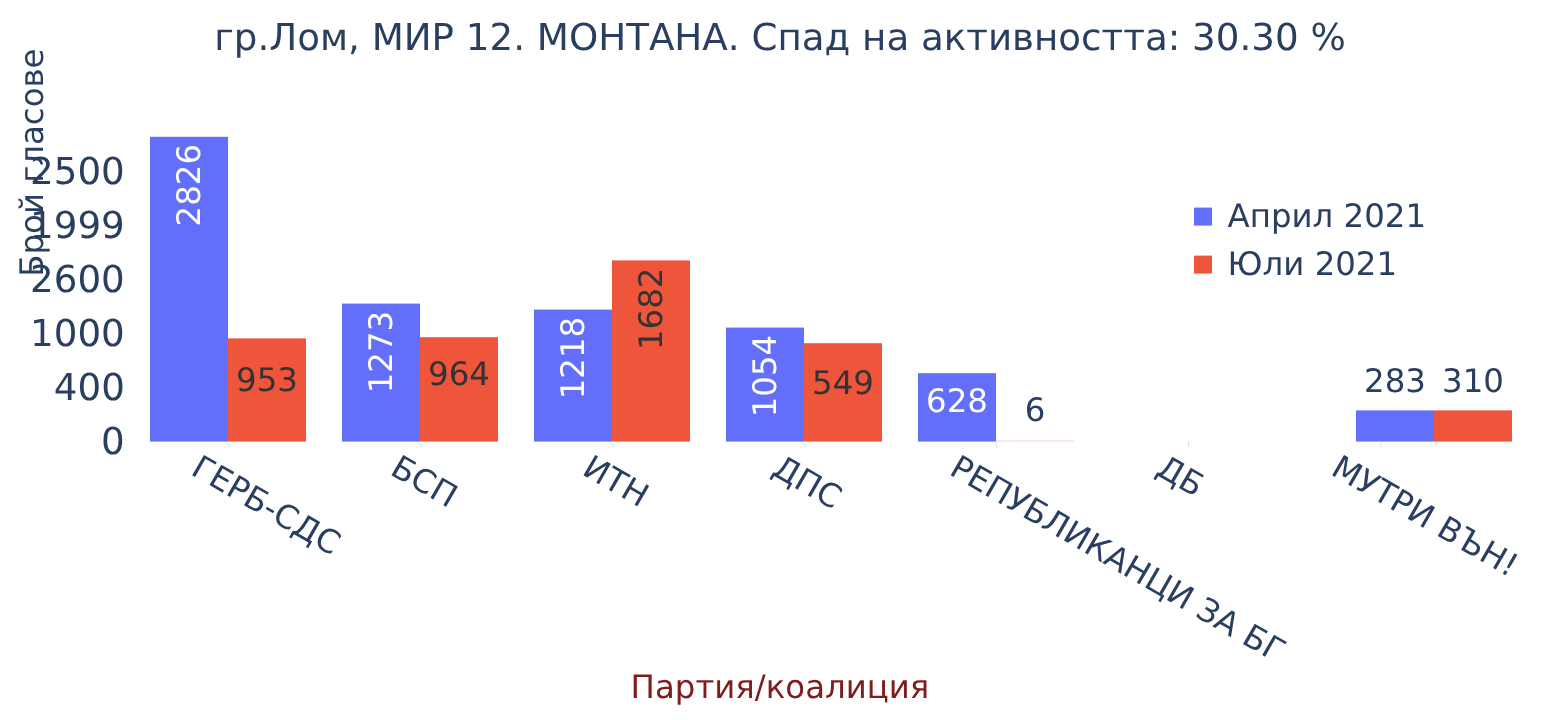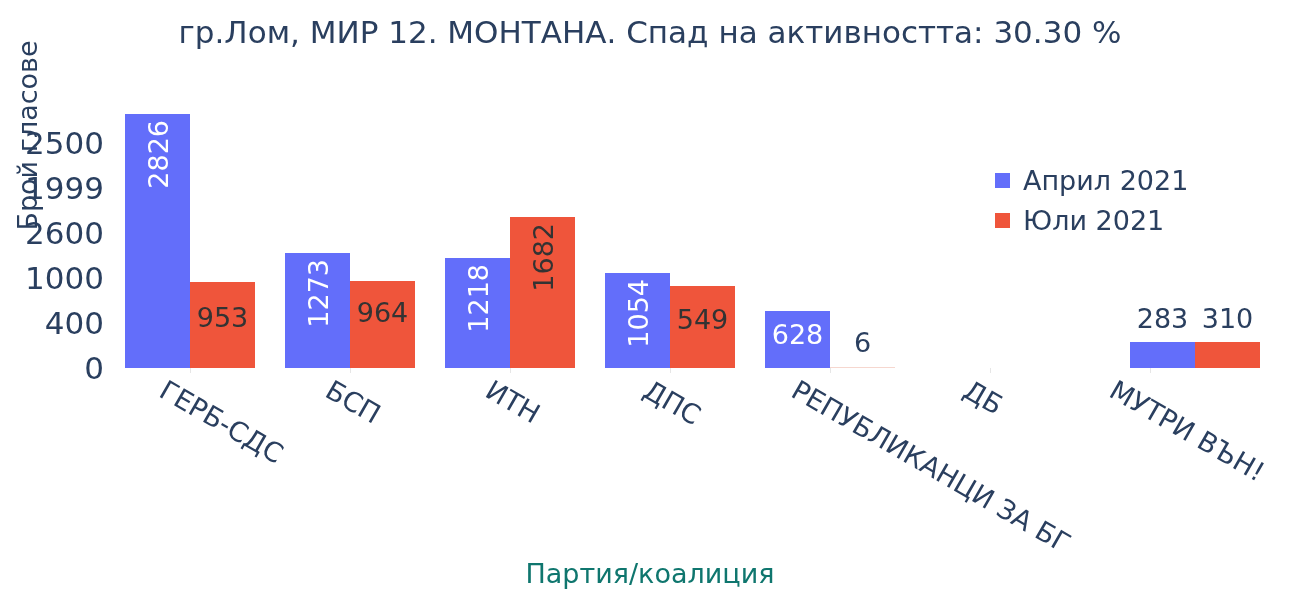--- a/index.html
+++ b/index.html
@@ -80,21 +80,21 @@
     text-orientation:mixed;
     transform:translateX(-50%) rotate(180deg);
   }
   .vlabel.white{color:#ffffff;}
   .vlabel.dark{color:#2a3f5f;}
   .vlabel.darker{color:#333333;}
 
   
   .x-axis-title{
     position:absolute;left:0;top:558px;width:1300px;
-    text-align:center;font-size:27px;color:#0f766e;
+    text-align:center;font-size:27px;color:#7f1d1d;
     white-space:nowrap;
   }
   .x-tick-label{
     position:absolute;
     top:374px;
     font-size:27px;
     color:#2a3f5f;
     white-space:nowrap;
     transform-origin:left top;
     transform:rotate(30deg);

